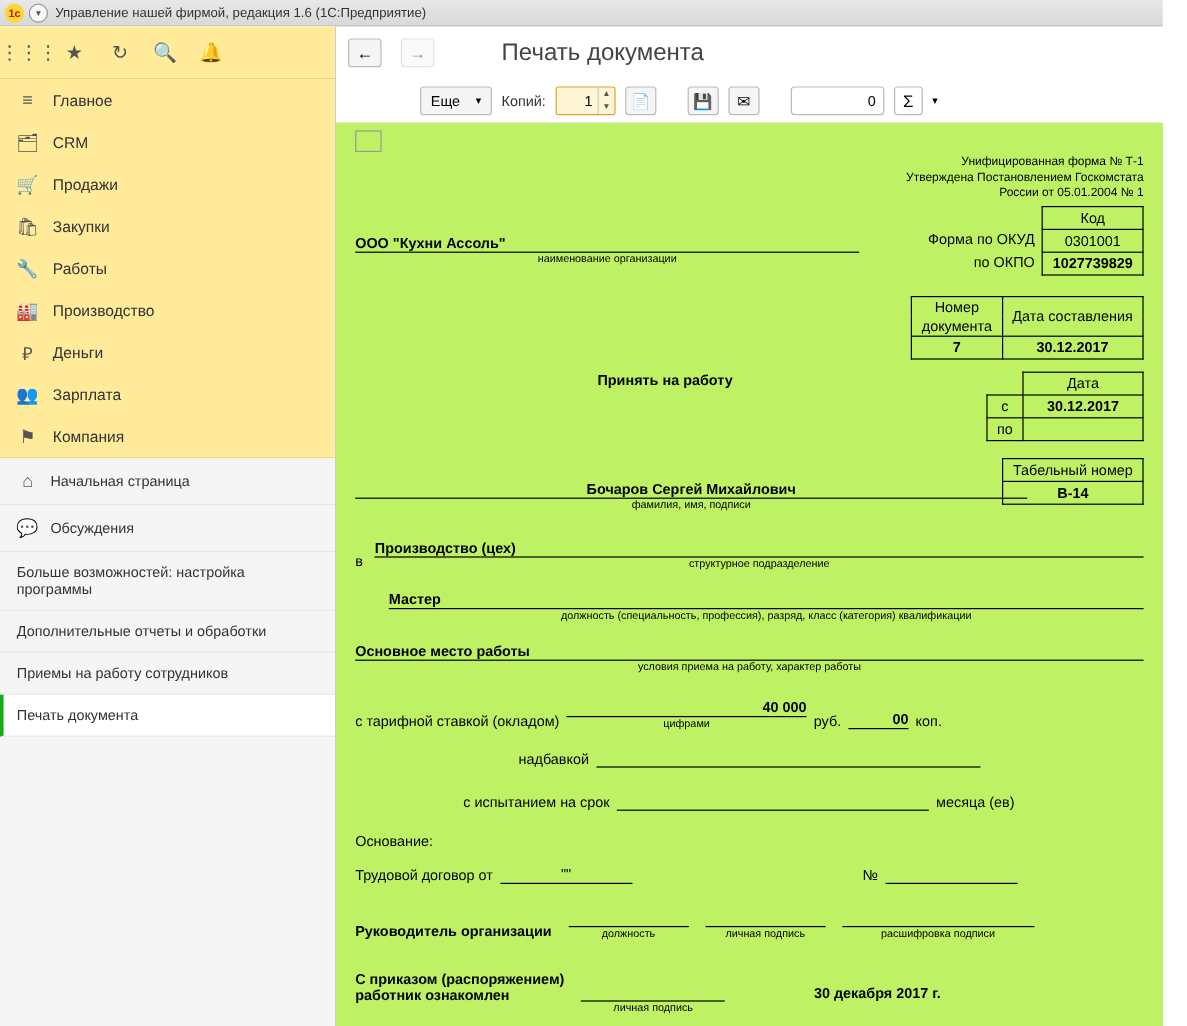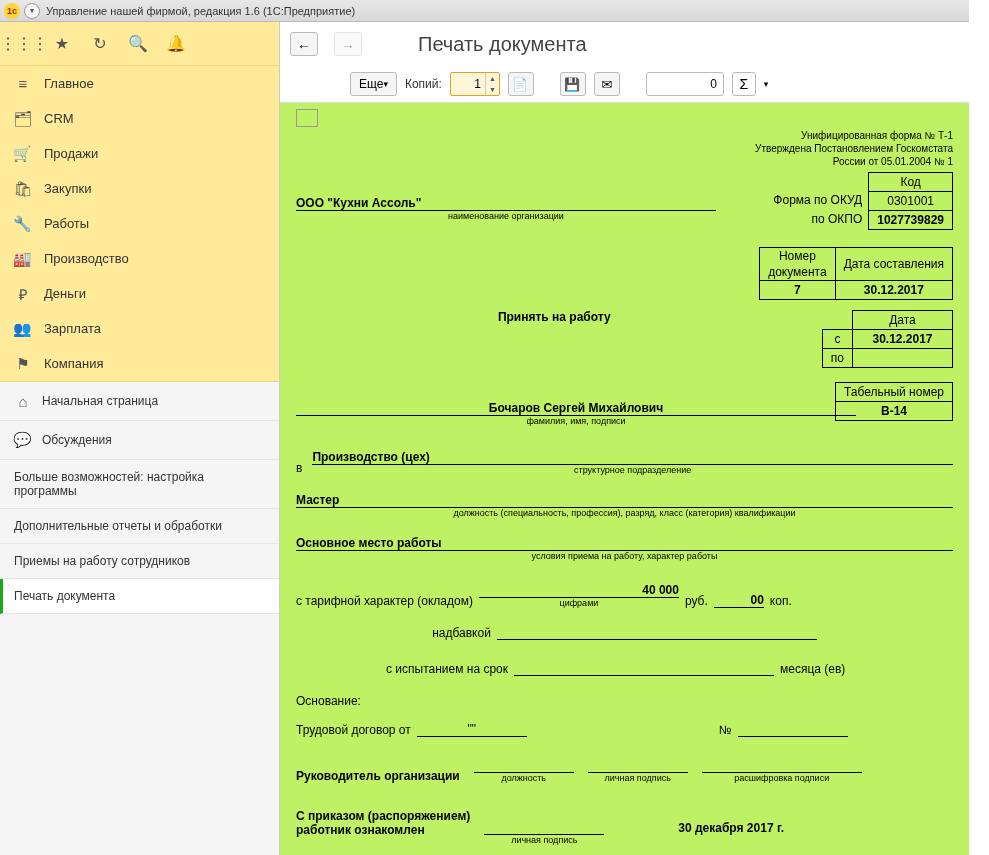--- a/index.html
+++ b/index.html
@@ -27,21 +27,21 @@
   .sb-bitem.active{border-left:3px solid #19a919; padding-left:11px; background:#fff;}
 
   
   .main { flex:1; display:flex; flex-direction:column; min-width:0;}
   .main-header{ height:44px; display:flex; align-items:center; padding:0 10px; gap:16px;}
   .nav-btn{ width:28px; height:24px; border:1px solid #bbb; border-radius:3px; background:#f5f5f5; cursor:pointer; display:flex;align-items:center;justify-content:center; font-size:14px;}
   .nav-btn.disabled{opacity:.4; cursor:default;}
   .page-title{ font-size:20px; color:#444; margin-left:40px;}
 
   .toolbar2{ height:36px; display:flex; align-items:center; gap:8px; padding:0 0 0 70px;}
-  .btn{ height:24px; border:1px solid #bbb; border-radius:3px; background:#f5f5f5; cursor:pointer; display:inline-flex; align-items:center; padding:0 8px; gap:0; font-size:12px;}
+  .btn{ height:24px; border:1px solid #bbb; border-radius:3px; background:#f5f5f5; cursor:pointer; display:inline-flex; align-items:center; padding:0 8px; gap:13px; font-size:12px;}
   .btn .caret{font-size:9px;}
   .lbl{font-size:12px;color:#333;}
   .spin{ display:flex; border:1px solid #e0a030; border-radius:2px; height:24px; background:#fff6d8;}
   .spin input{ width:34px; border:none; text-align:right; padding:0 4px; font-size:12px; outline:none; background:transparent;}
   .spin-btns{ width:14px; display:flex;flex-direction:column;}
   .spin-btns div{ flex:1; border-left:1px solid #ccc; display:flex;align-items:center;justify-content:center; font-size:7px; cursor:pointer; color:#555;}
   .icon-btn{ width:26px;height:24px; border:1px solid #bbb; border-radius:3px; background:#f5f5f5; cursor:pointer; display:flex;align-items:center;justify-content:center; font-size:13px;}
   .num-in{ width:78px; height:24px; border:1px solid #bbb; border-radius:3px; text-align:right; padding:0 6px; font-size:12px;}
   .sigma{width:24px;height:24px;border:1px solid #bbb;border-radius:3px;display:flex;align-items:center;justify-content:center;font-size:14px;cursor:pointer;}
 
@@ -271,32 +271,32 @@
           </div>
 
           <div class="row" style="margin-top:24px;gap:10px;">
             <span>в</span>
             <div style="flex:1;">
               <div class="uline bold">Производство (цех)</div>
               <div class="small-lbl">структурное подразделение</div>
             </div>
           </div>
 
-          <div style="margin-top:18px;">
+          <div style="margin-top:18px;margin-left:28px;">
             <div class="uline bold">Мастер</div>
             <div class="small-lbl">должность (специальность, профессия), разряд, класс (категория) квалификации</div>
           </div>
 
           <div style="margin-top:18px;">
             <div class="uline bold">Основное место работы</div>
             <div class="small-lbl">условия приема на работу, характер работы</div>
           </div>
 
           <div class="row" style="margin-top:22px;gap:6px;align-items:flex-end;">
-            <span>с тарифной характер (окладом)</span>
+            <span>с тарифной ставкой (окладом)</span>
             <div style="width:200px;">
               <div class="uline bold" style="text-align:right;">40 000</div>
               <div class="small-lbl">цифрами</div>
             </div>
             <span>руб.</span>
             <div class="uline bold" style="width:50px;text-align:right;">00</div>
             <span>коп.</span>
           </div>
 
           <div class="row" style="margin-top:18px;justify-content:center;gap:6px;">

